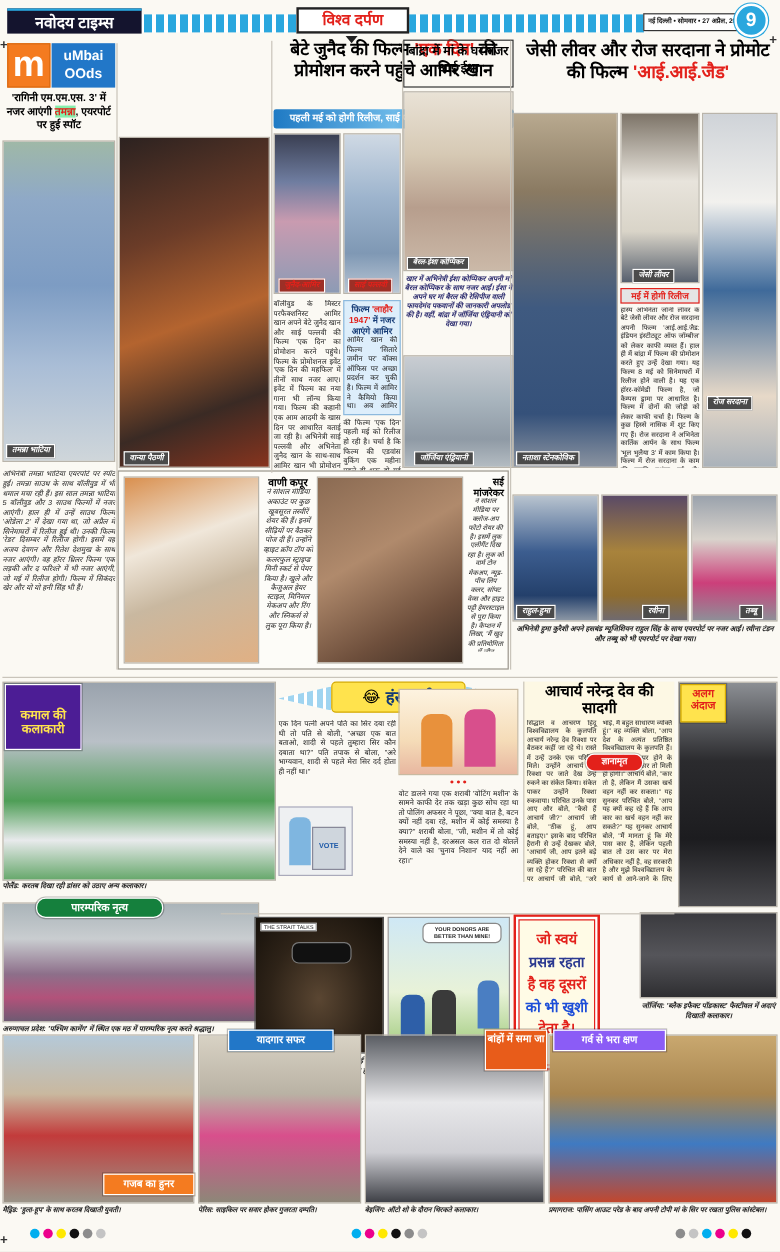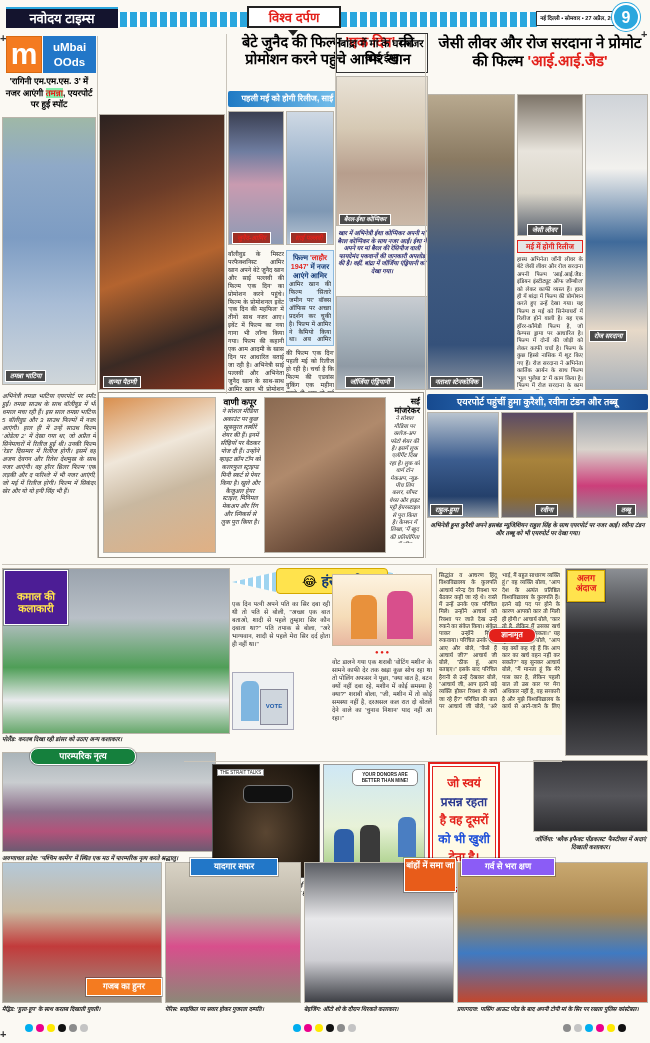--- a/index.html
+++ b/index.html
@@ -91,22 +91,20 @@
   <div class="ph" style="left:427px;top:94px;width:88px;height:296px;background:linear-gradient(180deg,#b8a98f 0%,#8a7a62 22%,#3f5a80 55%,#35517a 85%,#8a93a0 100%);"></div>
   <span class="chip" style="left:430px;top:376px;">नताशा स्टेनकोविक</span>
   <div class="ph" style="left:517px;top:94px;width:66px;height:142px;background:linear-gradient(180deg,#7d7468 0%,#e8e4dc 40%,#d9d4c8 70%,#57606e 100%);"></div>
   <span class="chip" style="left:527px;top:224px;">जेसी लीवर</span>
   <div class="abs" style="left:517px;top:240px;width:66px;height:13px;border:1px solid #e3211b;color:#e3211b;background:#e5e5e5;
               font-size:7.4px;font-weight:bold;text-align:center;line-height:12px;">मई में होगी रिलीज</div>
   <div class="abs body-txt" style="left:517px;top:256px;width:66px;height:134px;font-size:5.7px;">हास्य अभिनेता जॉनी लीवर के बेटे जेसी लीवर और रोज सरदाना अपनी फिल्म 'आई.आई.जैड: इंडियन इंस्टीट्यूट ऑफ जॉम्बीज' को लेकर काफी व्यस्त हैं। हाल ही में बांद्रा में फिल्म की प्रोमोशन करते हुए उन्हें देखा गया। यह फिल्म 8 मई को सिनेमाघरों में रिलीज होने वाली है। यह एक हॉरर-कॉमेडी फिल्म है, जो कैम्पस ड्रामा पर आधारित है। फिल्म में दोनों की जोड़ी को लेकर काफी चर्चा है। फिल्म के कुछ हिस्से नासिक में शूट किए गए हैं। रोज सरदाना ने अभिनेता कार्तिक आर्यन के साथ फिल्म 'भूल भुलैया 3' में काम किया है। फिल्म में रोज सरदाना के काम की काफी प्रशंसा हुई थी। क्रिकेटर हार्दिक पंड्या की एक्स-पत्नी नताशा स्टेनकोविक बांद्रा में नजर आईं।</div>
   <div class="ph" style="left:585px;top:94px;width:63px;height:296px;background:linear-gradient(180deg,#cfd3d8 0%,#f2f1ee 25%,#3f6a9a 50%,#e7d9c8 80%,#aab2ba 100%);"></div>
   <span class="chip" style="left:589px;top:330px;">रोज सरदाना</span>
 
-  <div class="abs" style="left:427px;top:394px;width:221px;height:16px;background:linear-gradient(90deg,#174a8f,#2e77c4 50%,#174a8f);
-              color:#fff;font-size:9.4px;font-weight:bold;text-align:center;line-height:16px;border-radius:2px;">एयरपोर्ट पहुंचीं हुमा कुरैशी, रवीना टंडन और तब्बू</div>
   <div class="ph" style="left:427px;top:412px;width:72px;height:106px;background:linear-gradient(180deg,#b9c4cf 0%,#3c5d8f 45%,#24406b 80%,#8c97a5 100%);"></div>
   <span class="chip" style="left:430px;top:504px;">राहुल-हुमा</span>
   <div class="ph" style="left:501px;top:412px;width:73px;height:106px;background:linear-gradient(180deg,#5a4a66 0%,#a8833c 45%,#8f6c2e 80%,#6f6a70 100%);"></div>
   <span class="chip" style="left:535px;top:504px;">रवीना</span>
   <div class="ph" style="left:576px;top:412px;width:72px;height:106px;background:linear-gradient(180deg,#9aa2ac 0%,#d9d3cc 35%,#cc3f7a 70%,#8e8f98 100%);"></div>
   <span class="chip" style="left:616px;top:504px;">तब्बू</span>
   <div class="abs cap" style="left:427px;top:522px;width:221px;height:28px;text-align:center;">अभिनेत्री हुमा कुरैशी अपने हसबंड म्यूजिशियन राहुल सिंह के साथ एयरपोर्ट पर नजर आईं। रवीना टंडन और तब्बू को भी एयरपोर्ट पर देखा गया।</div>
 
   <div class="abs" style="left:98px;top:392px;width:326px;height:166px;border:1px solid #9a958b;background:#fdfcf8;"></div>
   <div class="ph" style="left:103px;top:397px;width:113px;height:156px;background:linear-gradient(160deg,#d98f4e 0%,#f0e7da 35%,#c9b8a0 60%,#e0b084 100%);"></div>
@@ -144,20 +142,21 @@
   <div class="abs" style="left:332px;top:649px;width:100px;text-align:center;color:#e3211b;font-size:6px;">● ● ●</div>
   <div class="abs body-txt" style="left:332px;top:658px;width:100px;height:76px;font-size:6.2px;">वोट डालने गया एक शराबी 'वोटिंग मशीन' के सामने काफी देर तक खड़ा कुछ सोच रहा था तो पोलिंग अफसर ने पूछा, "क्या बात है, बटन क्यों नहीं दबा रहे, मशीन में कोई समस्या है क्या?" शराबी बोला, "जी, मशीन में तो कोई समस्या नहीं है, दरअसल कल रात दो बोतलें देने वाले का 'चुनाव निशान' याद नहीं आ रहा।"</div>
   <div class="abs" style="left:232px;top:672px;width:62px;height:58px;background:#eef0f2;border:1px solid #aab;">
     <div style="position:absolute;left:8px;top:8px;width:18px;height:40px;background:#7fb6e0;border-radius:6px 6px 0 0;"></div>
     <div style="position:absolute;right:5px;top:16px;width:26px;height:34px;background:#cfd6dd;border:1px solid #889;text-align:center;">
       <span style="color:#1e5aa8;font-size:6px;font-weight:bold;line-height:32px;">VOTE</span>
     </div>
   </div>
 
   <div class="abs" style="left:436px;top:568px;width:126px;height:167px;background:#fdf8e4;border-left:1px solid #c9c4ba;padding:2px;box-sizing:border-box;">
+    <div style="font-size:12.5px;font-weight:bold;color:#000;text-align:center;line-height:1.1;">आचार्य नरेन्द्र देव की सादगी</div>
     <div class="body-txt" style="margin-top:2px;height:142px;column-count:2;column-gap:5px;font-size:5.6px;">सिद्धांत व आचरण हिंदू विश्वविद्यालय के कुलपति आचार्य नरेन्द्र देव रिक्शा पर बैठकर कहीं जा रहे थे। रास्ते में उन्हें उनके एक परिचित मिले। उन्होंने आचार्य को रिक्शा पर जाते देख उन्हें रुकने का संकेत किया। संकेत पाकर उन्होंने रिक्शा रुकवाया। परिचित उनके पास आए और बोले, "कैसे हैं आचार्य जी?" आचार्य जी बोले, "ठीक हूं, आप बताइए।" इसके बाद परिचित हैरानी से उन्हें देखकर बोले, "आचार्य जी, आप इतने बड़े व्यक्ति होकर रिक्शा से क्यों जा रहे हैं?" परिचित की बात पर आचार्य जी बोले, "अरे भाई, मैं बहुत साधारण व्यक्ति हूं।" वह व्यक्ति बोला, "आप देश के अत्यंत प्रतिष्ठित विश्वविद्यालय के कुलपति हैं। इतने बड़े पद पर होने के कारण आपको कार तो मिली ही होगी।" आचार्य बोले, "कार तो है, लेकिन मैं उसका खर्च वहन नहीं कर सकता।" यह सुनकर परिचित बोले, "आप यह क्यों कह रहे हैं कि आप कार का खर्च वहन नहीं कर सकते?" यह सुनकर आचार्य बोले, "मैं मानता हूं कि मेरे पास कार है, लेकिन पहली बात तो उस कार पर मेरा अधिकार नहीं है, वह सरकारी है और मुझे विश्वविद्यालय के कार्य से आने-जाने के लिए मिली है। आज मैं अपने एक बीमार संबंधी को देखने के लिए अस्पताल जा रहा हूं। यह मेरा निजी कार्य है। ऐसे में मैं अपने निजी कार्य के लिए उस कार का इस्तेमाल कैसे कर सकता हूं।" आचार्य की सादगी देख कर परिचित दंग रह गया।</div>
   </div>
   <div class="label" style="left:488px;top:628px;width:46px;height:13px;background:#e3211b;border-radius:7px;font-size:7.5px;line-height:12px;">ज्ञानामृत</div>
 
   <div class="ph" style="left:565px;top:568px;width:83px;height:188px;background:linear-gradient(180deg,#8c8f94 0%,#2b2b2e 35%,#1c1c1f 70%,#4a4a4e 100%);"></div>
   <div class="label" style="left:567px;top:570px;width:36px;height:28px;background:#ffe34d;color:#e3211b;font-size:9px;padding-top:2px;border:1px solid #d4a900;">
     <div>अलग</div>
     <div>अंदाज</div>
   </div>
   <div class="ph" style="left:533px;top:760px;width:115px;height:72px;background:linear-gradient(180deg,#3a3a3e 0%,#55555a 50%,#2e2e31 100%);"></div>

